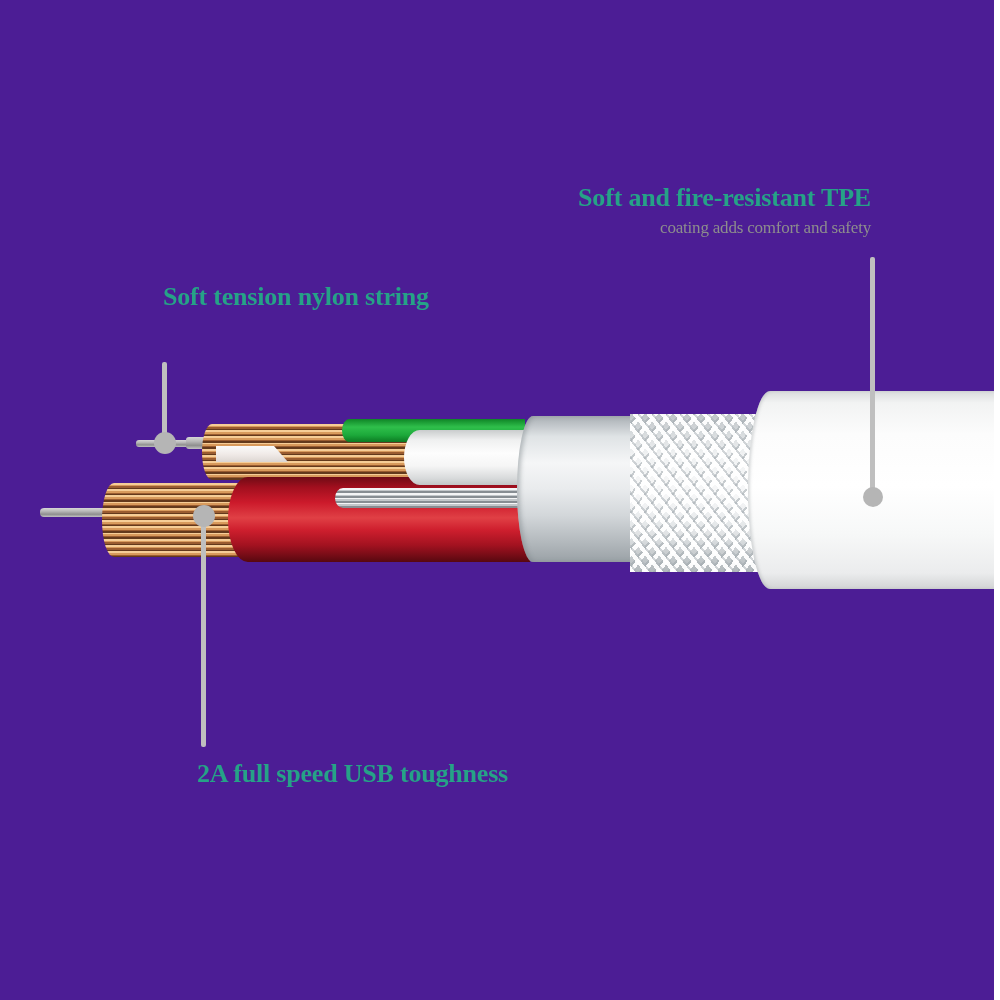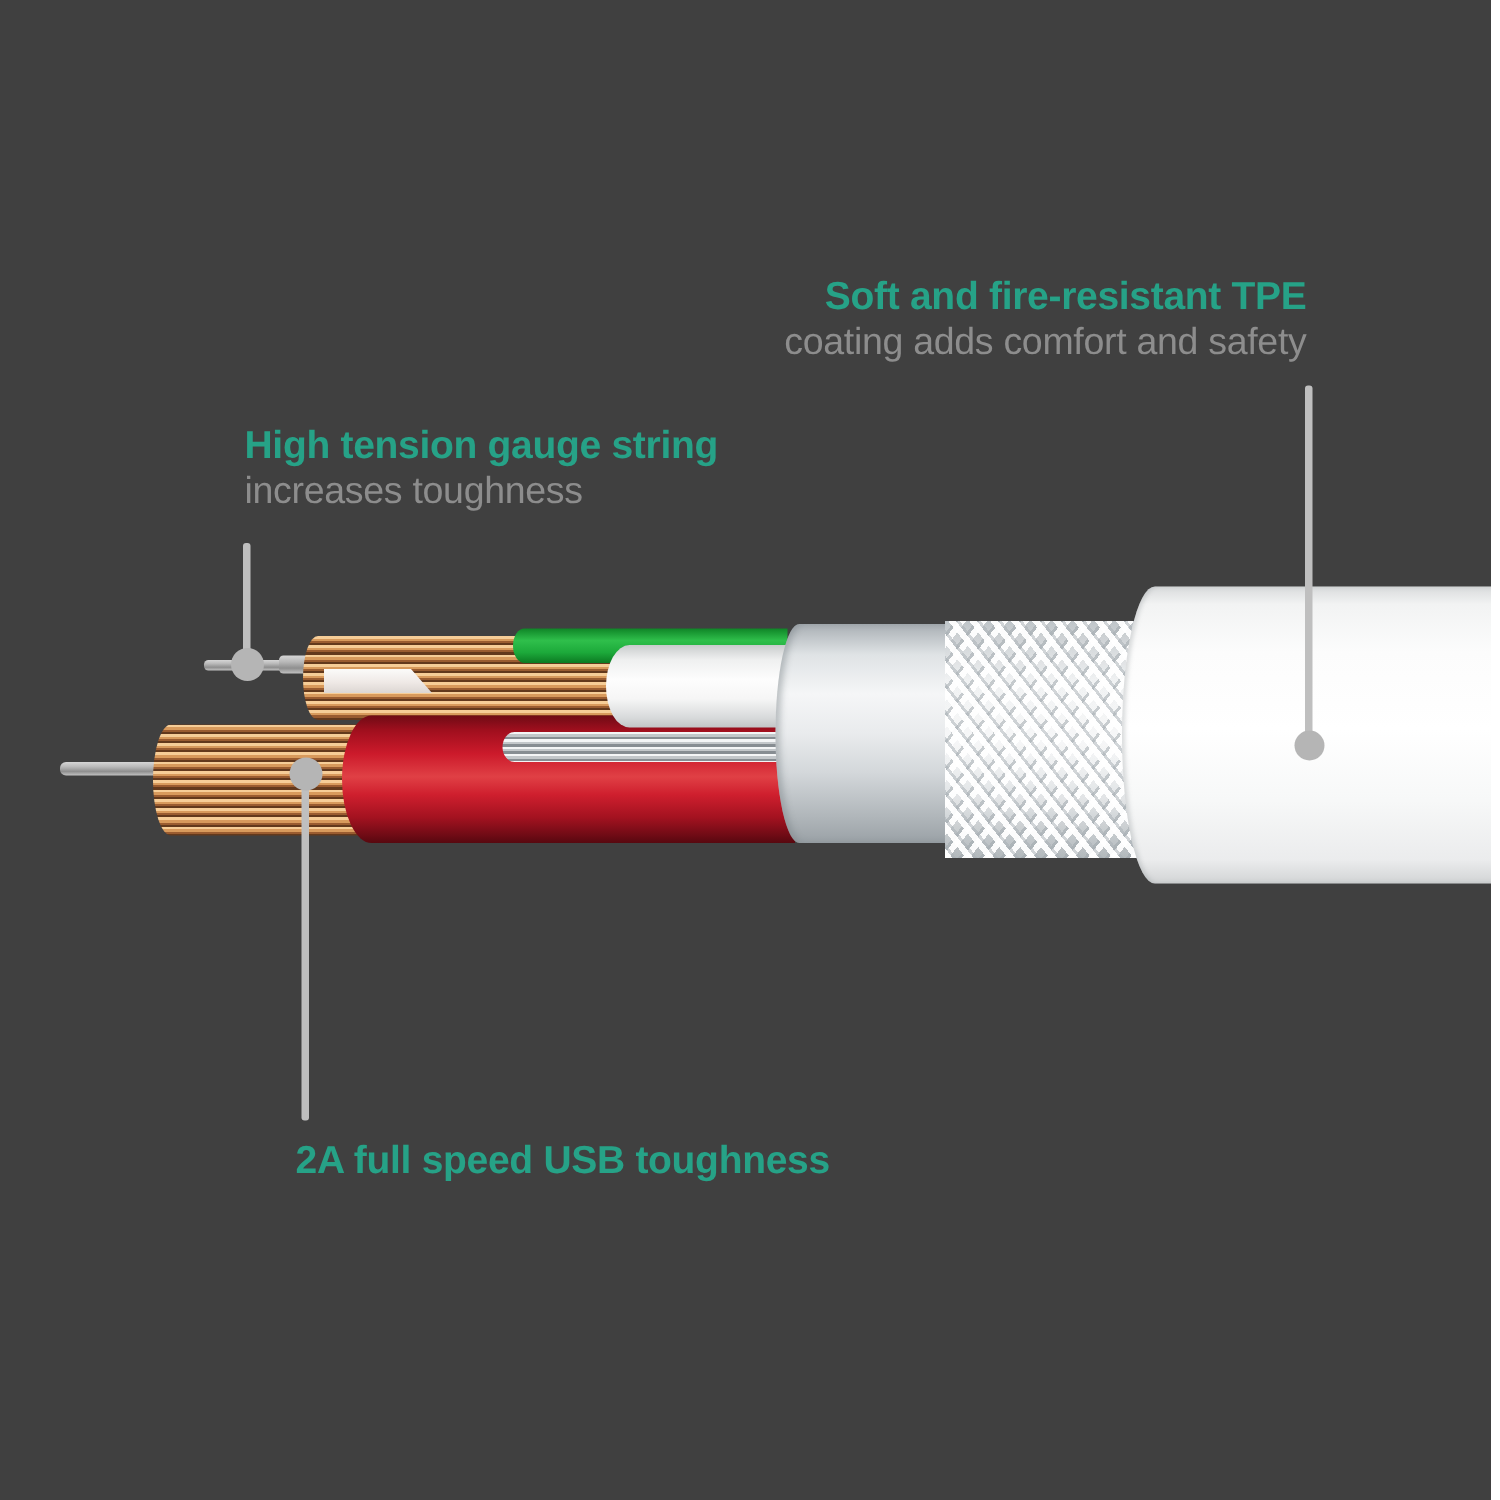--- a/index.html
+++ b/index.html
@@ -1,27 +1,27 @@
 <!DOCTYPE html>
 <html><head>
 <meta charset="utf-8">
 <style>
   html,body{margin:0;padding:0;background:#ffffff;}
   #stage{
-    position:relative;width:994px;height:1000px;background:#404040;overflow:hidden;
-    font-family:Liberation Sans, sans-serif;
+    position:relative;width:994px;height:1000px;background:#4c1d95;overflow:hidden;
+    font-family:Liberation Serif, serif;
   }
   .abs{position:absolute;}
 
   
   .callout .title{
     color:#26a287;font-weight:bold;font-size:26px;line-height:31px;letter-spacing:-0.2px;
   }
   .callout .subtitle{
-    color:#8d8d8d;font-size:25px;line-height:30px;letter-spacing:-0.2px;
+    color:#8d8d8d;font-size:17px;line-height:30px;letter-spacing:-0.2px;
   }
   .callout.right{text-align:right;}
 
   
   .leader-line{background:#bfbfbf;width:5px;border-radius:2px;}
   .leader-dot{background:#b5b5b5;border-radius:50%;}
 
   
   .copper{
     background:repeating-linear-gradient(180deg,
@@ -107,21 +107,20 @@
 
   <div class="abs leader-line" style="left:870px;top:257px;height:240px;z-index:9;"></div>
   <div class="abs leader-dot" style="left:863px;top:487px;width:20px;height:20px;z-index:9;"></div>
 
   <div class="abs callout right" style="right:123px;top:182px;z-index:10;">
     <div class="title">Soft and fire-resistant TPE</div>
     <div class="subtitle">coating adds comfort and safety</div>
   </div>
 
   <div class="abs callout" style="left:163px;top:281px;z-index:10;">
-    <div class="title">High tension gauge string</div>
-    <div class="subtitle">increases toughness</div>
+    <div class="title">Soft tension nylon string</div>
   </div>
 
   <div class="abs callout" style="left:197px;top:758px;z-index:10;">
     <div class="title">2A full speed USB toughness</div>
   </div>
 
 </div>
 
 </body></html>

